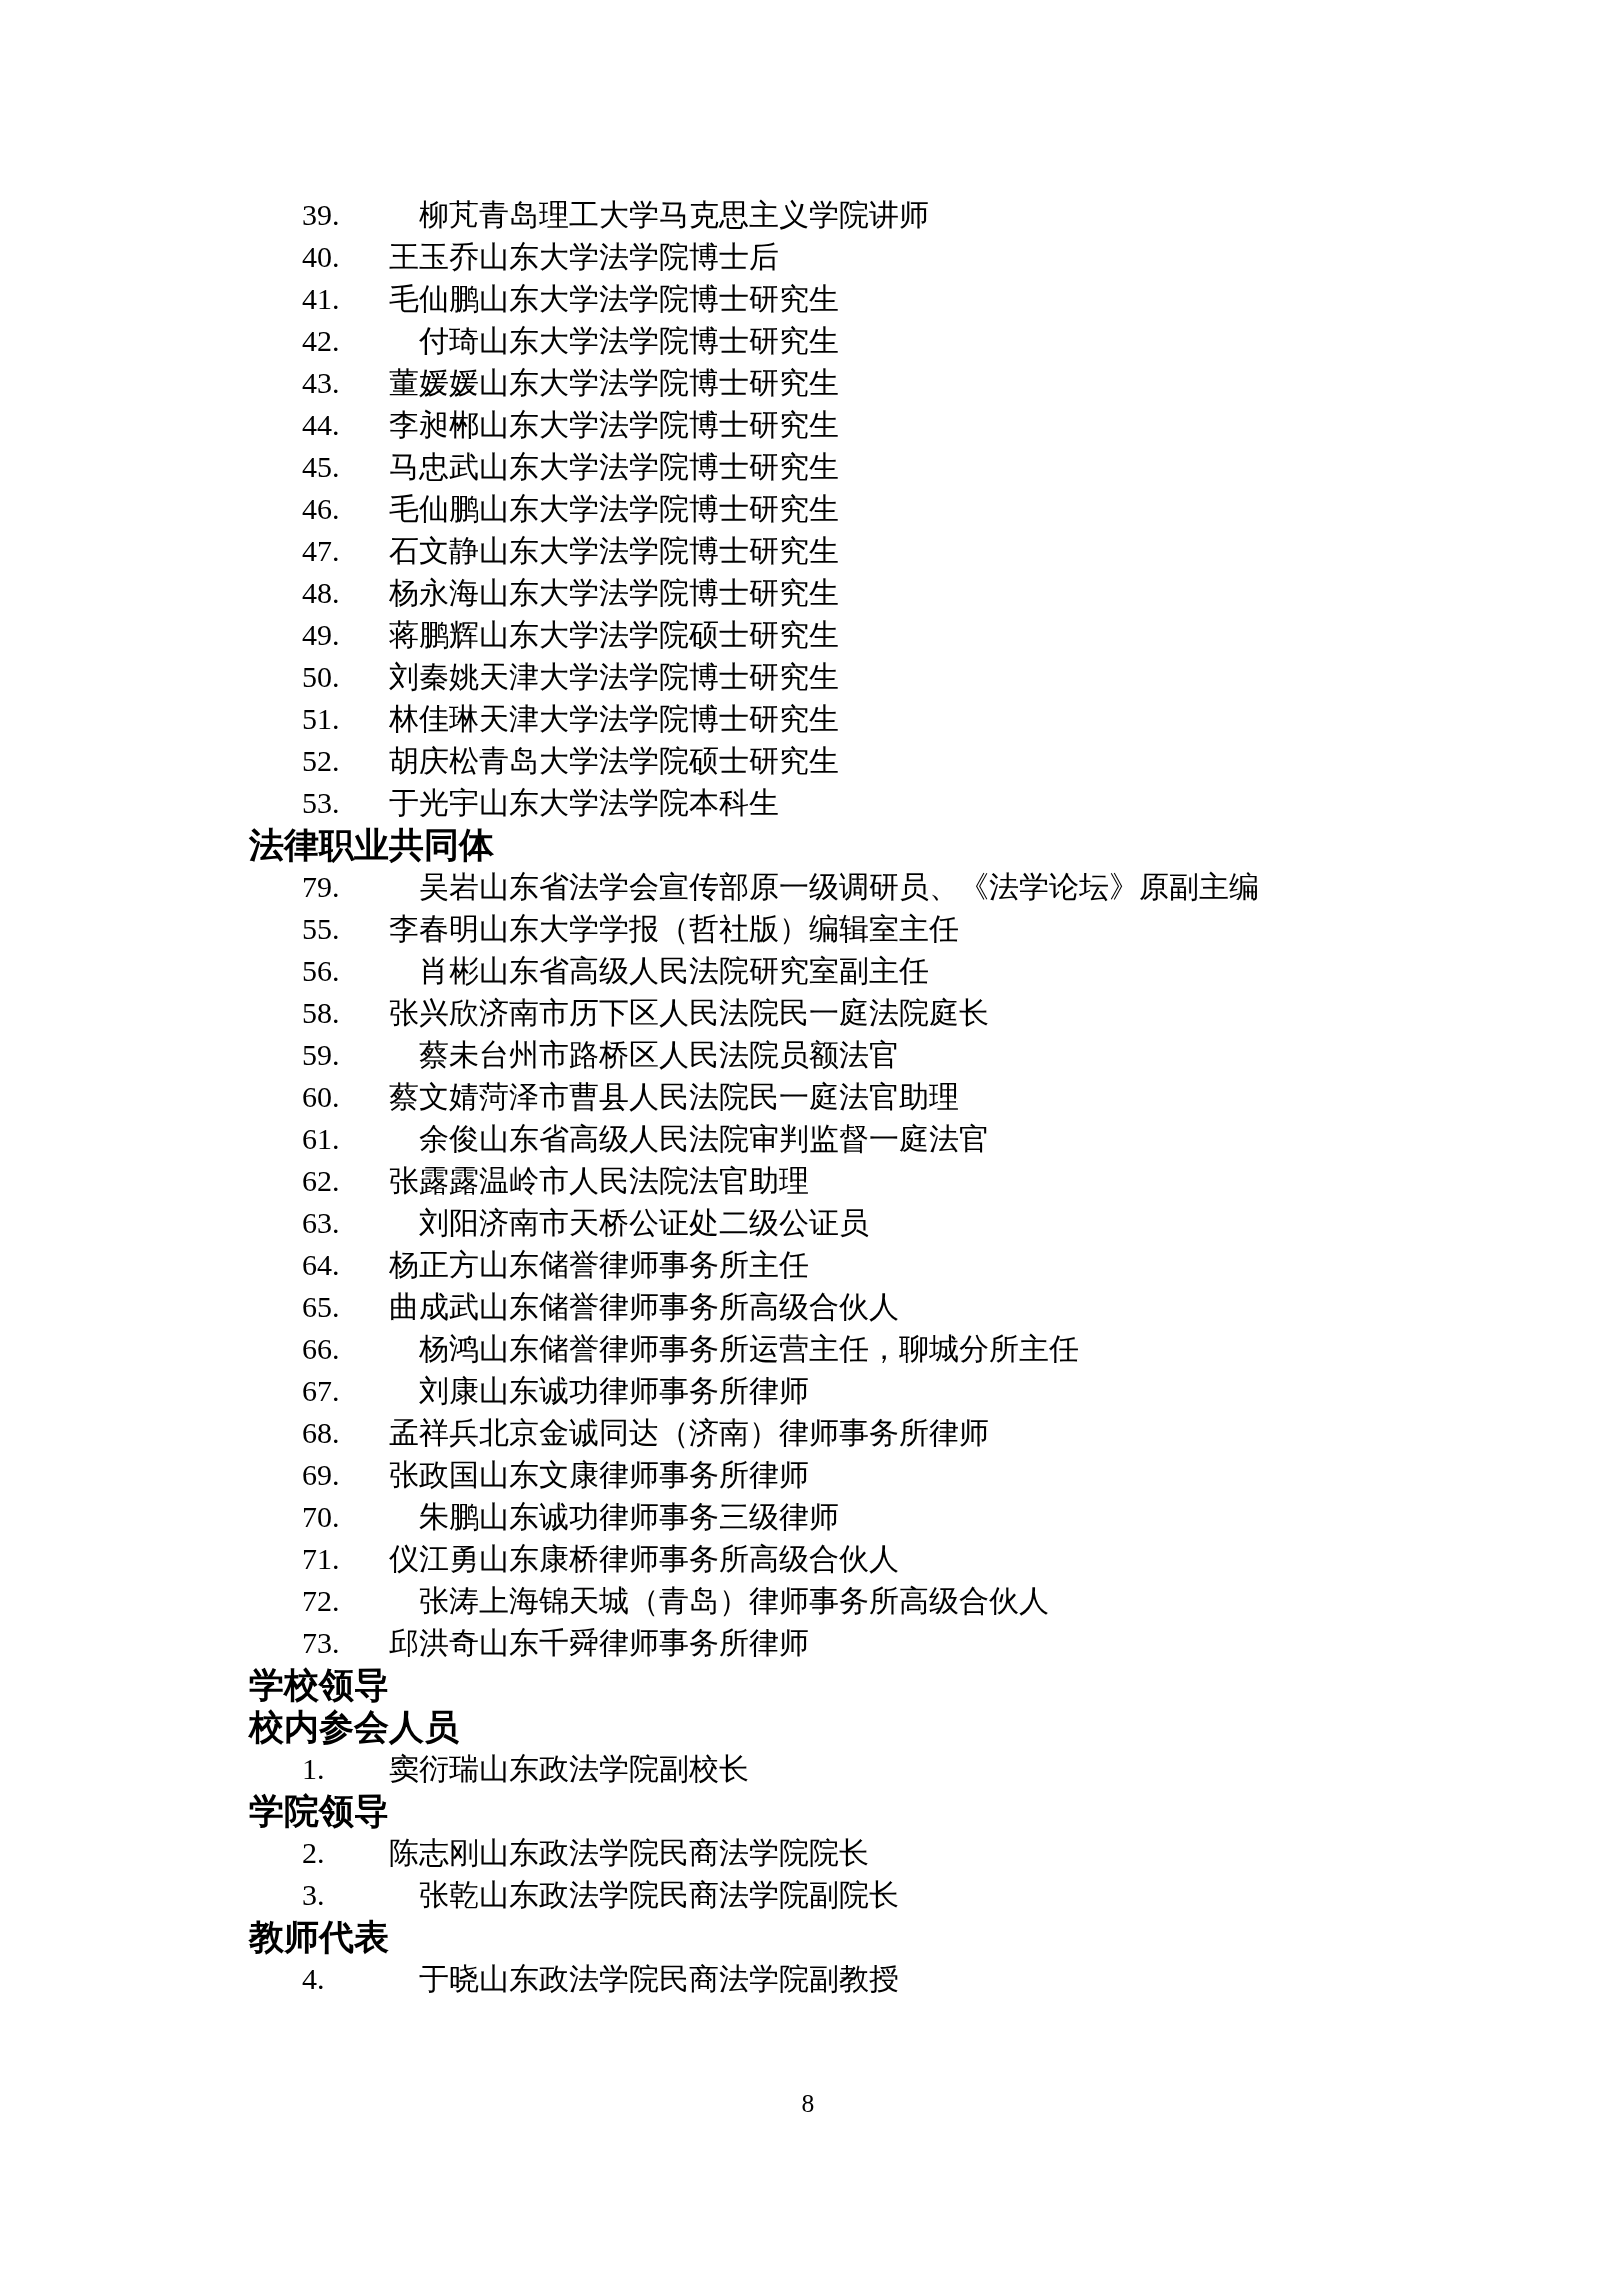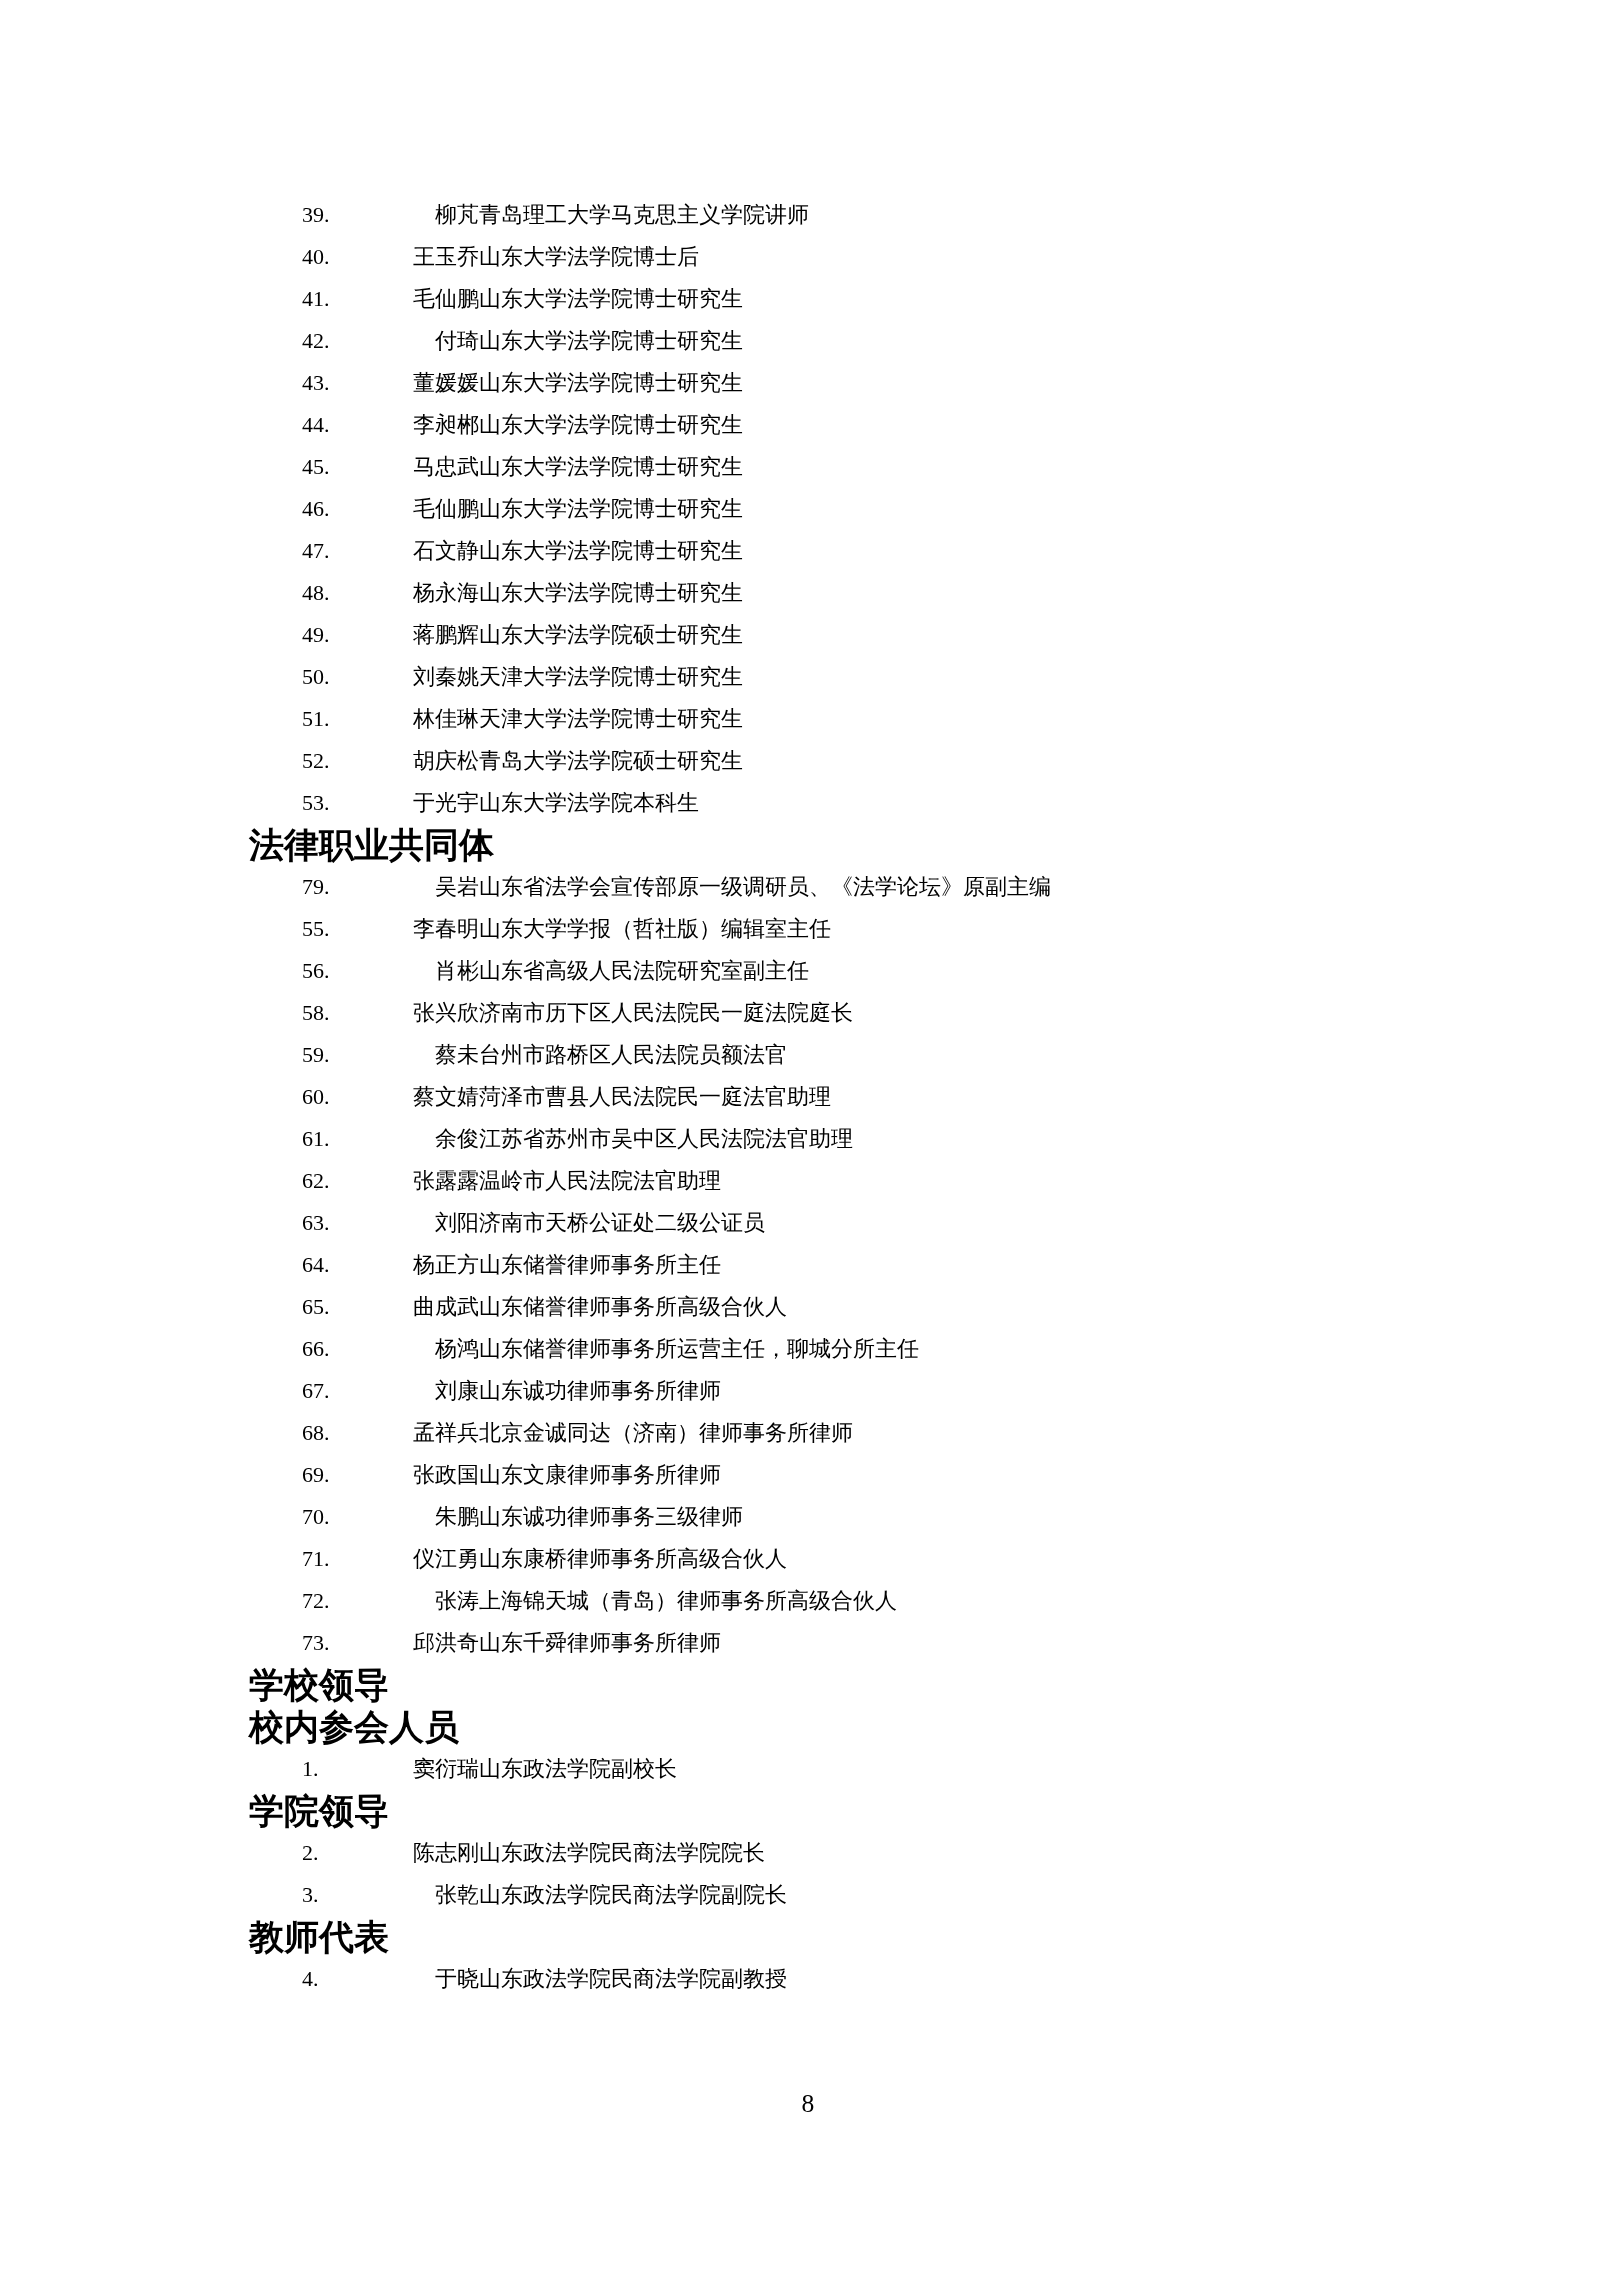--- a/index.html
+++ b/index.html
@@ -20,21 +20,21 @@
     position: absolute;
     top: 194px;
     left: 0;
     right: 0;
   }
   .row {
     height: 42px;
     display: flex;
     align-items: center;
     white-space: nowrap;
-    font-size: 22px;
+    font-size: 30px;
   }
   .row.header {
     padding-left: 249px;
     font-weight: 700;
     font-size: 35px;
   }
   .row.item .num {
     display: inline-block;
     margin-left: 302px;
     width: 58px;
@@ -191,21 +191,21 @@
 
   <div class="row item">
     <span class="num">60.</span>
     <span class="name">蔡文婧</span>
     <span class="aff">菏泽市曹县人民法院民一庭法官助理</span>
   </div>
 
   <div class="row item">
     <span class="num">61.</span>
     <span class="name">余俊</span>
-    <span class="aff">江苏省苏州市吴中区人民法院法官助理</span>
+    <span class="aff">山东省高级人民法院审判监督一庭法官</span>
   </div>
 
   <div class="row item">
     <span class="num">62.</span>
     <span class="name">张露露</span>
     <span class="aff">温岭市人民法院法官助理</span>
   </div>
 
   <div class="row item">
     <span class="num">63.</span>

